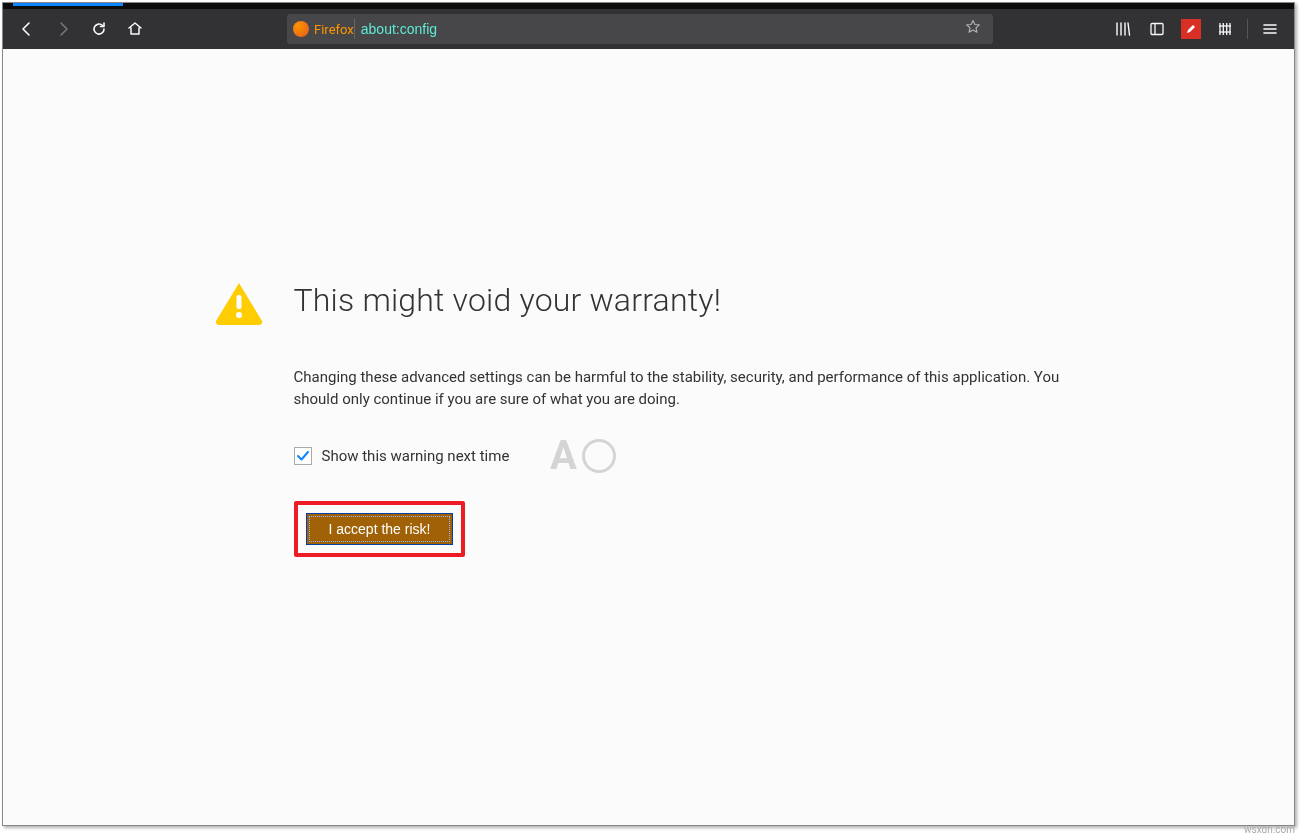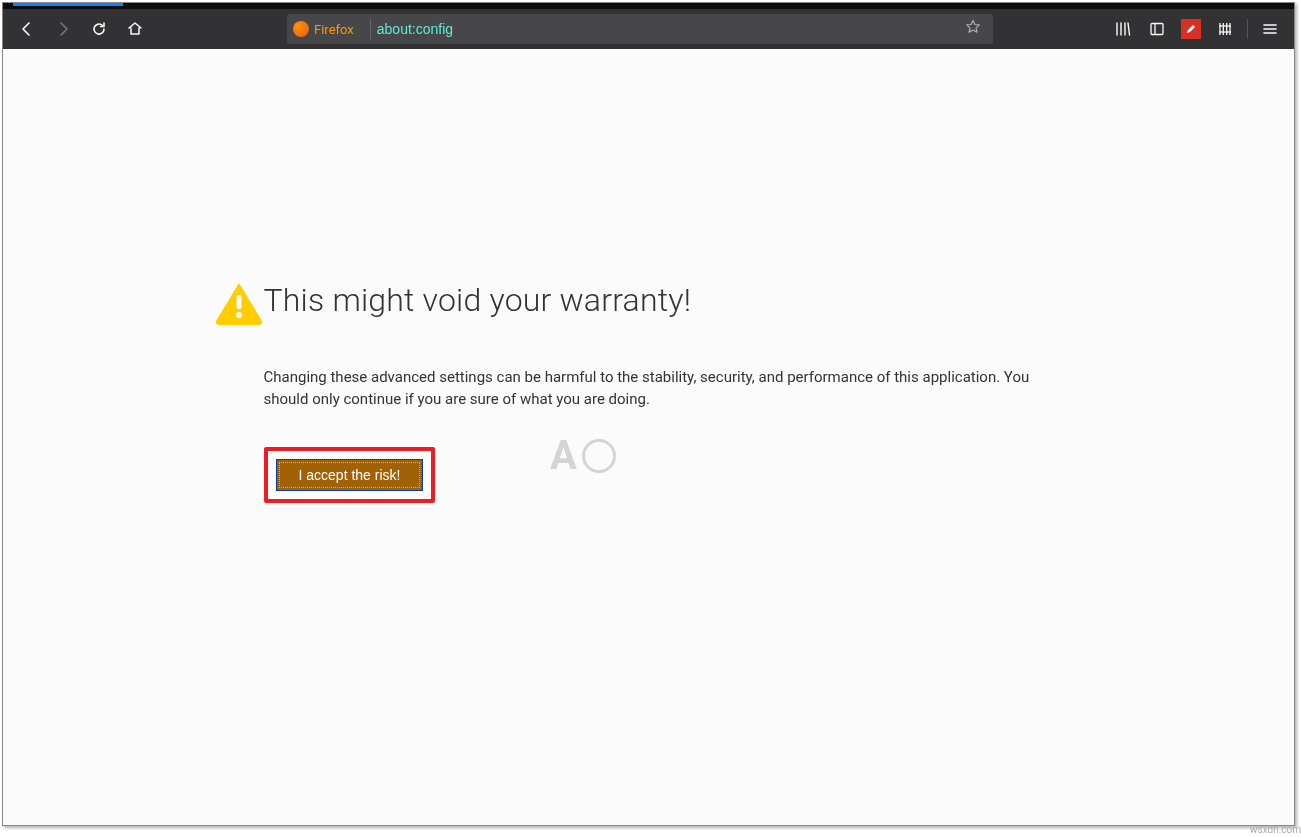--- a/index.html
+++ b/index.html
@@ -59,21 +59,21 @@
   border-radius: 3px;
   display: flex;
   align-items: center;
   padding: 0 6px;
   gap: 6px;
 }
 .url-identity {
   display: flex;
   align-items: center;
   gap: 5px;
-  padding-right: 16px;
+  padding-right: 0;
   border-right: 1px solid #666;
   height: 20px;
 }
 .firefox-icon {
   width: 16px; height: 16px;
   background: radial-gradient(circle at 30% 30%, #ff9500, #e25920);
   border-radius: 50%;
   position: relative;
 }
 .firefox-label { color: #ff9500; font-size: 13px; }
@@ -91,20 +91,21 @@
   background: #fbfbfb;
   display: flex;
   flex-direction: column;
   align-items: center;
   padding-top: 232px;
   position: relative;
 }
 .warning-container {
   width: 870px;
   display: flex;
+  gap: 30px;
 }
 .warning-icon-col { flex: 0 0 50px; }
 .warning-triangle { width: 50px; height: 44px; }
 .warning-body { flex: 1; }
 .warning-title {
   font-size: 32px;
   font-weight: 300;
   color: #333;
   margin-bottom: 48px;
   letter-spacing: 0.2px;
@@ -162,21 +163,21 @@
 }
 .watermark-logo {
   width: 34px; height: 34px;
   border: 3px solid #b5b5b5;
   border-radius: 50%;
   display: inline-block;
   position: relative;
 }
 .attribution {
   position: absolute;
-  bottom: 2px; right: 0;
+  bottom: 2px; right: 6px;
   font-size: 10px;
   color: #aaa;
 }
 </style>
 </head>
 <body>
 
 <div class="browser-frame">
 
   <div class="tab-bar">
@@ -272,20 +273,28 @@
       <div class="warning-icon-col">
         <svg class="warning-triangle" viewBox="0 0 50 44">
           <path d="M25 2 L48 40 A3 3 0 0 1 45 44 L5 44 A3 3 0 0 1 2 40 Z" fill="#ffcd02"></path>
           <rect x="22.5" y="14" width="5" height="14" rx="2" fill="#fff"></rect>
           <circle cx="25" cy="34" r="3" fill="#fff"></circle>
         </svg>
       </div>
       <div class="warning-body">
         <h1 class="warning-title">This might void your warranty!</h1>
         <p class="warning-text">Changing these advanced settings can be harmful to the stability, security, and performance of this application. You should only continue if you are sure of what you are doing.</p>
+        <div class="checkbox-row">
+          <div class="checkbox">
+            <svg viewBox="0 0 14 14">
+                <path d="M2 7 L5.5 10.5 L12 3" stroke="#0a84ff" stroke-width="2" fill="none" stroke-linecap="round" stroke-linejoin="round"></path>
+              </svg>
+          </div>
+          <span class="checkbox-label">Show this warning next time</span>
+        </div>
         <div class="accept-button-highlight">
           <button class="accept-button">I accept the risk!</button>
         </div>
       </div>
     </div>
 
   </div>
 </div>
 
 <div class="attribution">wsxdn.com</div>

